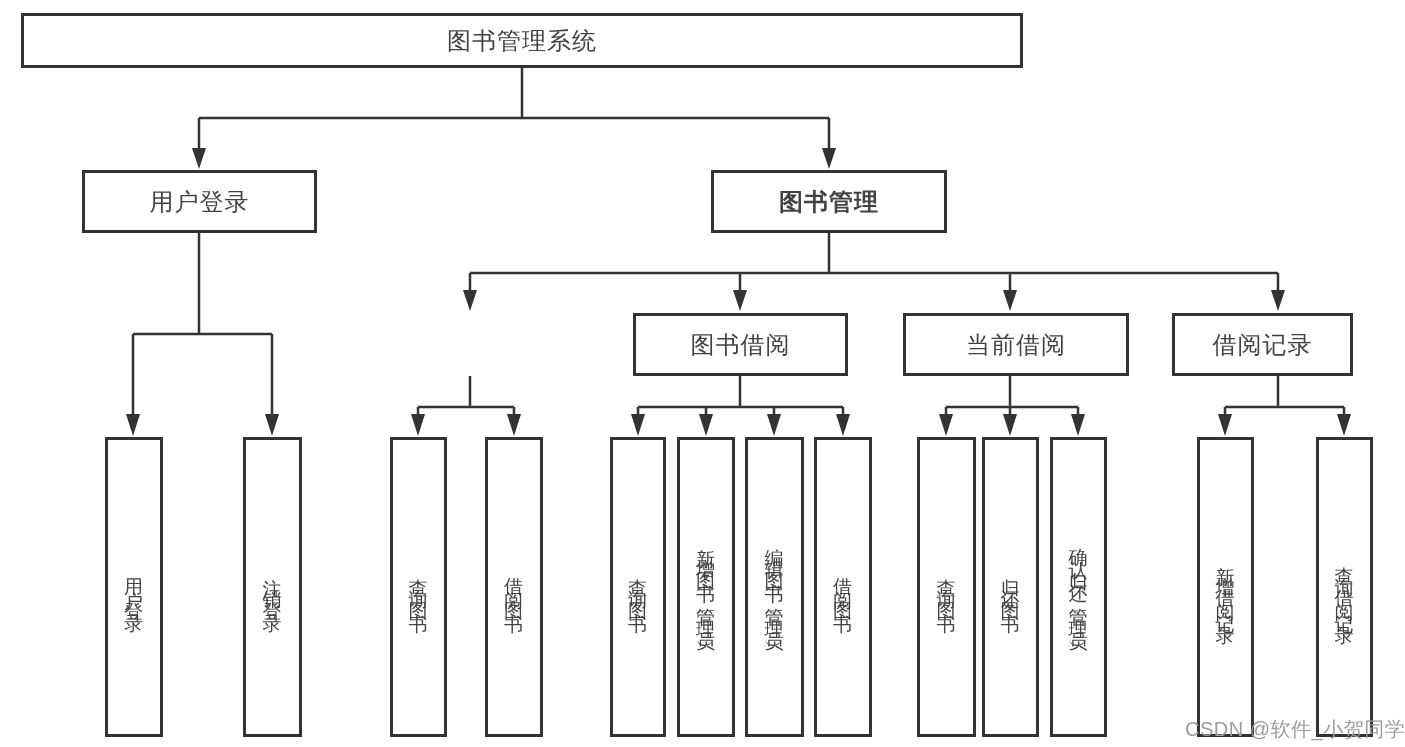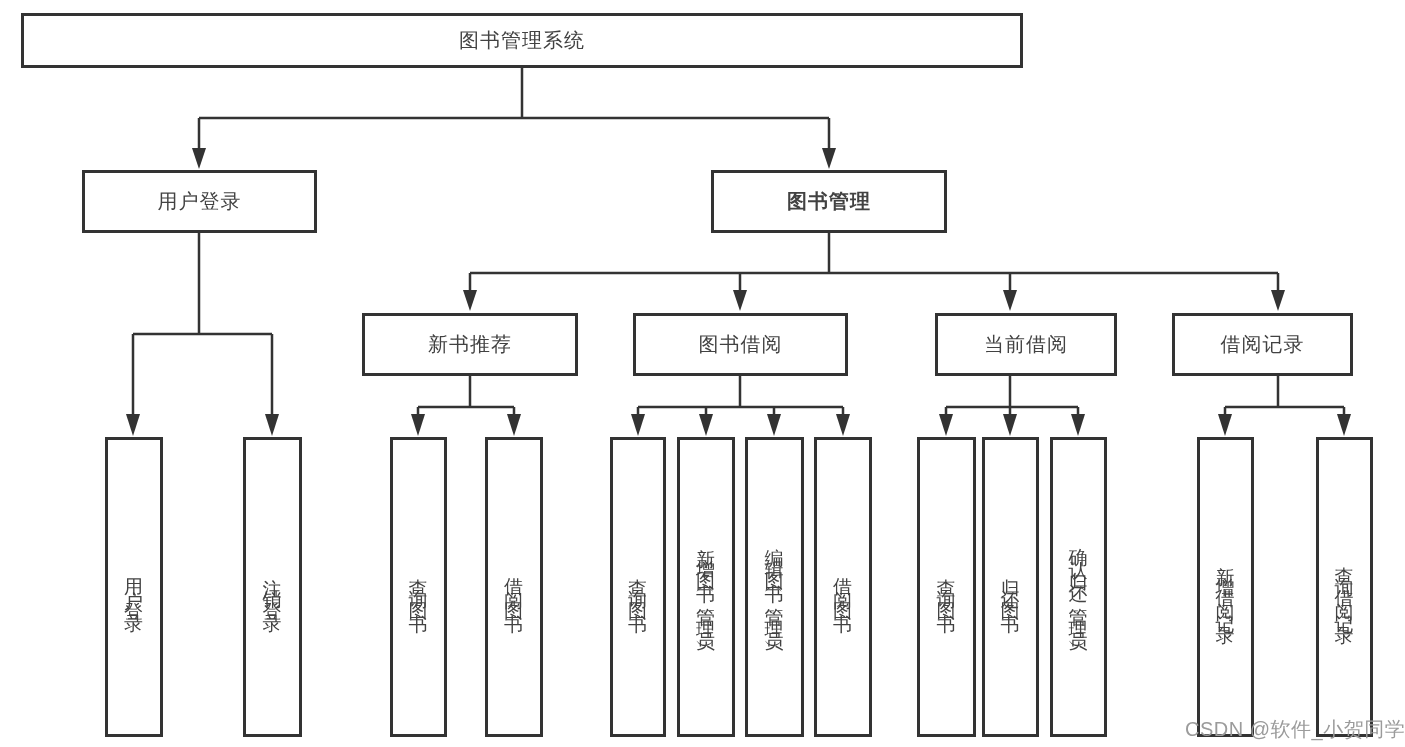--- a/index.html
+++ b/index.html
@@ -27,21 +27,21 @@
     position: absolute;
     box-sizing: border-box;
     background: #ffffff;
     border: 3px solid #333333;
     display: flex;
     align-items: center;
     justify-content: center;
     color: #424242;
   }
   .hbox {
-    font-size: 20px;
+    font-size: 24px;
     letter-spacing: 1px;
   }
   .vbox {
     top: 437px;
     height: 300px;
   }
   .vbox .vtext {
     writing-mode: vertical-rl;
     text-orientation: mixed;
     font-size: 19px;
@@ -103,27 +103,24 @@
     <span>图书管理系统</span>
   </div>
 
   <div class="box hbox" style="left:82px; top:170px; width:235px; height:63px;">
     <span>用户登录</span>
   </div>
   <div class="box hbox" style="left:711px; top:170px; width:236px; height:63px;font-weight:bold;">
     <span>图书管理</span>
   </div>
 
-  <div class="box hbox" style="left:362px; top:313px; width:216px; height:63px;">
-    <span>新书推荐</span>
-  </div>
   <div class="box hbox" style="left:633px; top:313px; width:215px; height:63px;text-align:center;">
     <span>图书借阅</span>
   </div>
-  <div class="box hbox" style="left:903px; top:313px; width:182px; height:63px;margin-left:32px;">
+  <div class="box hbox" style="left:903px; top:313px; width:226px; height:63px;">
     <span>当前借阅</span>
   </div>
   <div class="box hbox" style="left:1172px; top:313px; width:181px; height:63px;">
     <span>借阅记录</span>
   </div>
 
   <div class="box vbox" style="left:105px; width:58px;">
     <span class="vtext">用户登录</span>
   </div>
   <div class="box vbox" style="left:243px; width:59px;">

